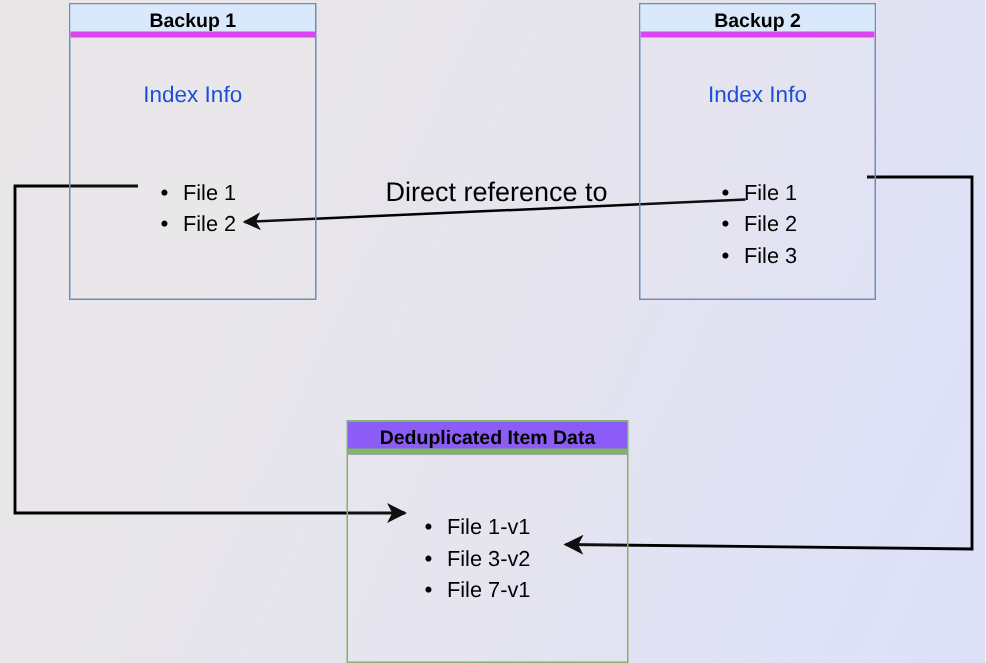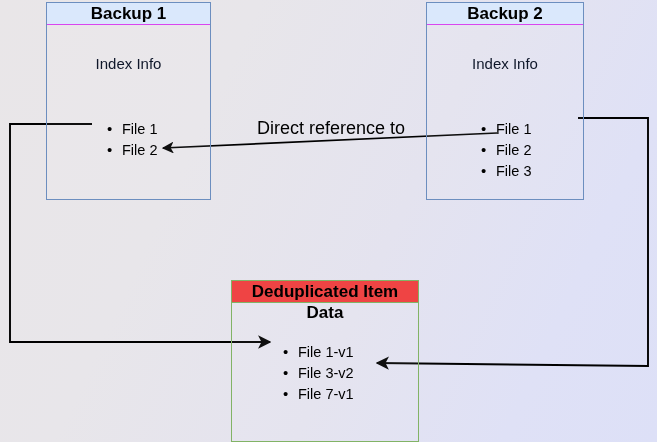--- a/index.html
+++ b/index.html
@@ -29,44 +29,44 @@
     position: absolute;
     box-sizing: border-box;
     border: 1px solid #6c8ebf;
     background: rgba(255,255,255,0.06);
   }
   .node .node-header {
     box-sizing: border-box;
     height: 22px;
     line-height: 21px;
     text-align: center;
-    font-size: 17px;
+    font-size: 13px;
     font-weight: bold;
     color: #000;
     background: #dae8fc;
-    border-bottom: 1px solid #d946ef;
+    border-bottom: 4px solid #d946ef;
   }
   .node.green {
     border-color: #82b366;
   }
   .node.green .node-header {
-    background: #ef4444;
+    background: #8b5cf6;
     border-bottom-color: #82b366;
   }
   .node-body {
     position: relative;
     height: calc(100% - 22px);
   }
   .index-label {
     position: absolute;
     left: 0; right: 0;
     top: 30px;
     text-align: center;
     font-size: 15px;
-    color: #0f172a;
+    color: #1d4ed8;
   }
   .file-list {
     position: absolute;
     margin: 10px;
     padding: 0;
     list-style: none;
     font-size: 14.5px;
     color: #000;
   }
   .file-list li {

